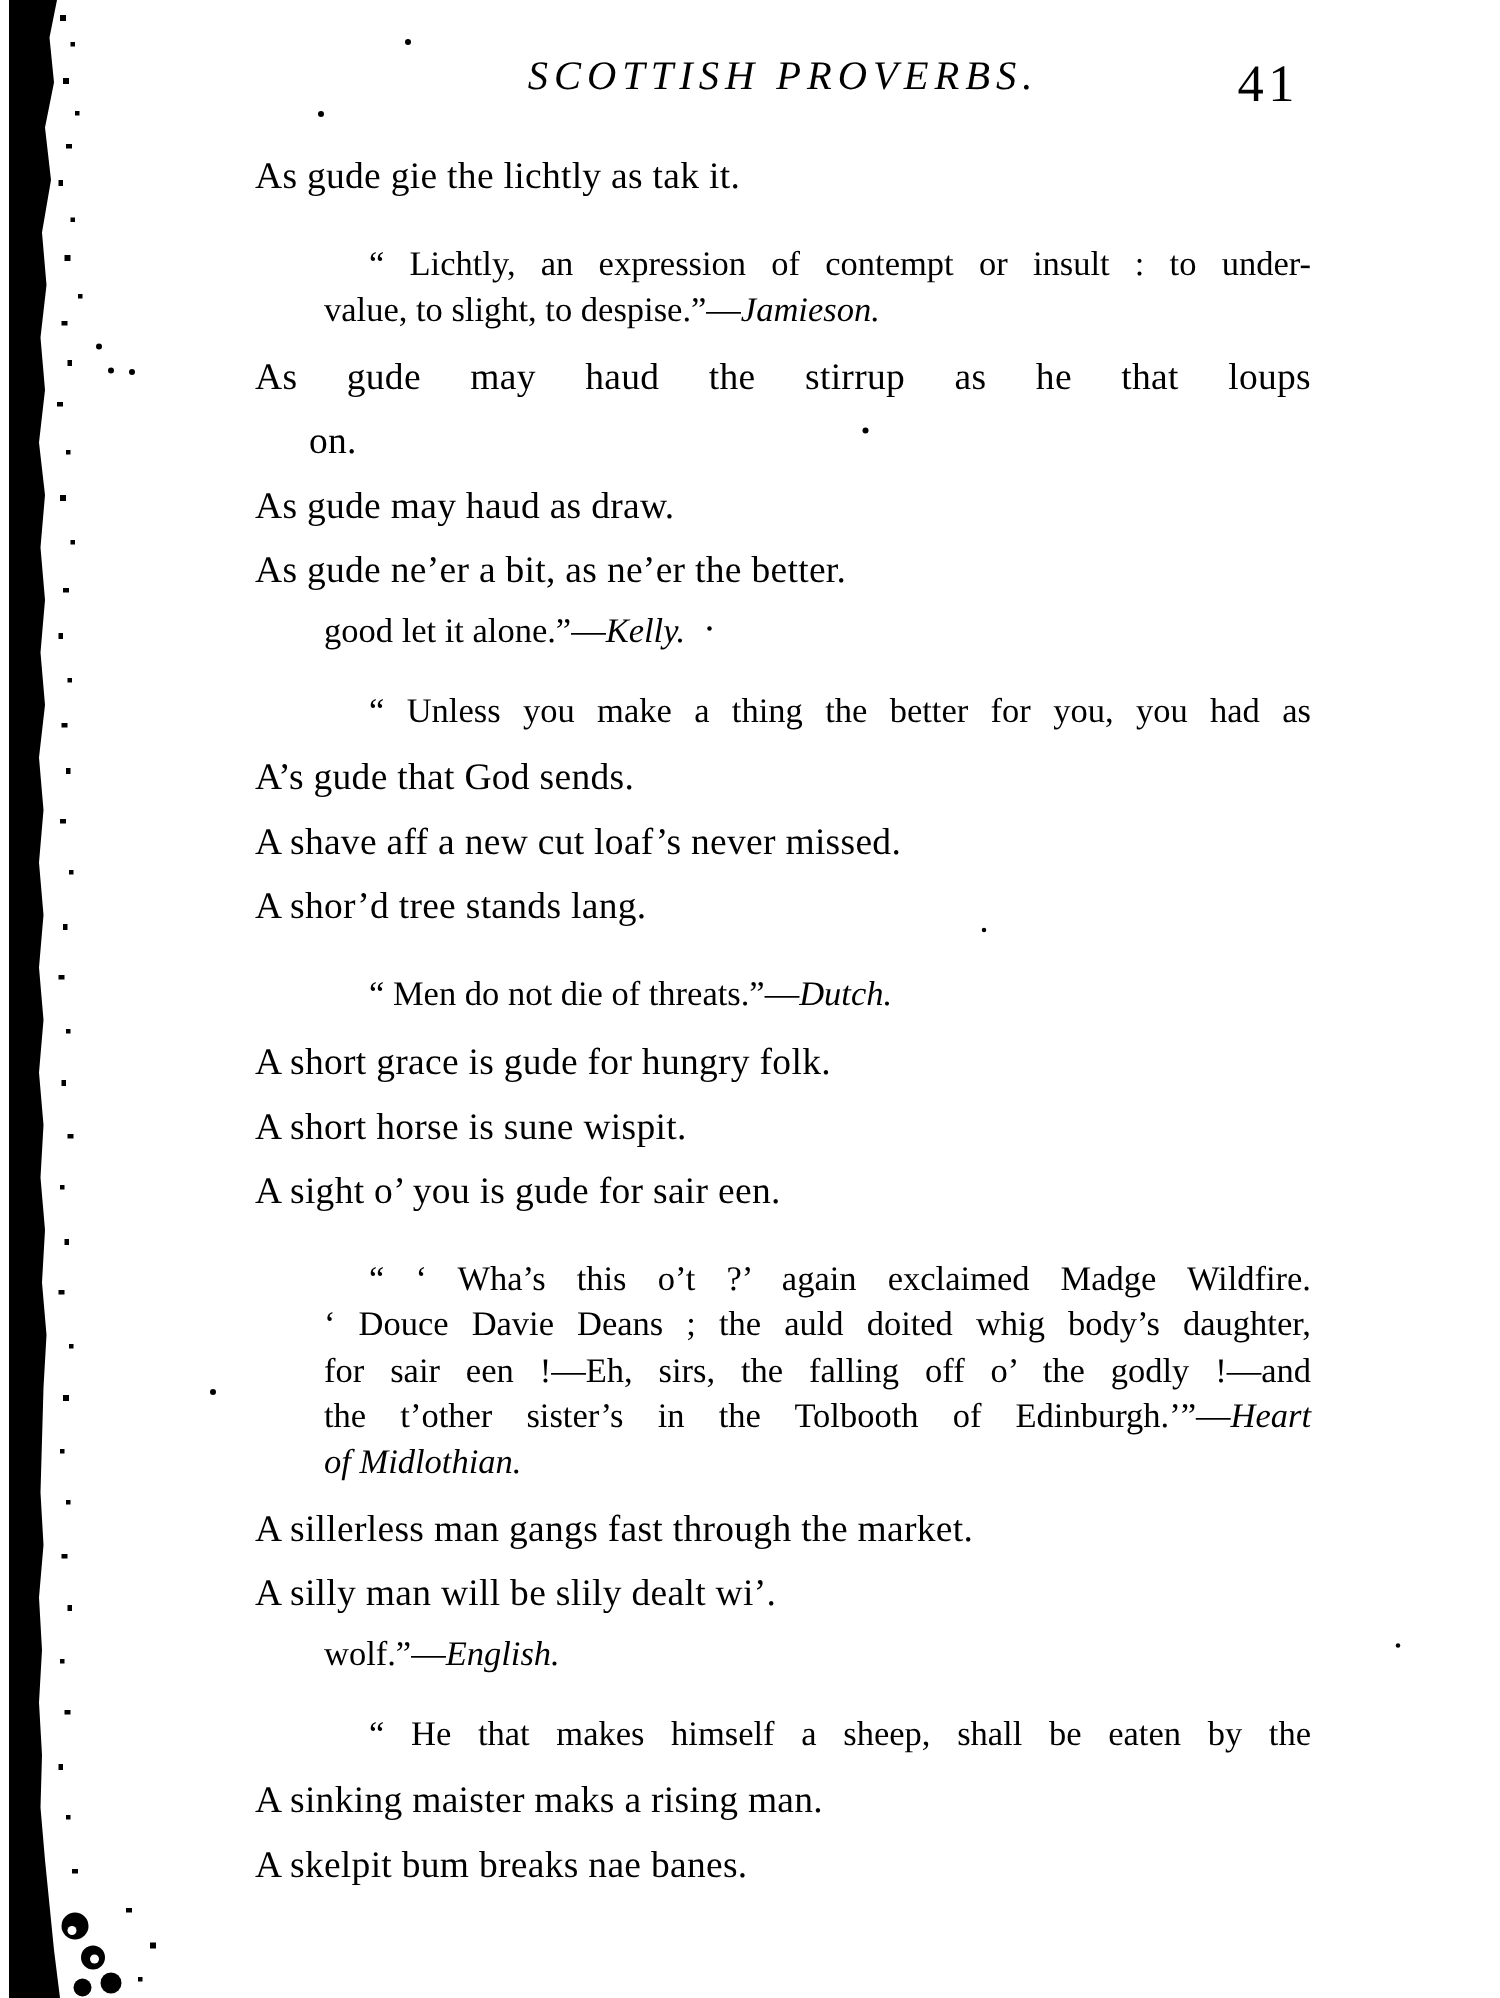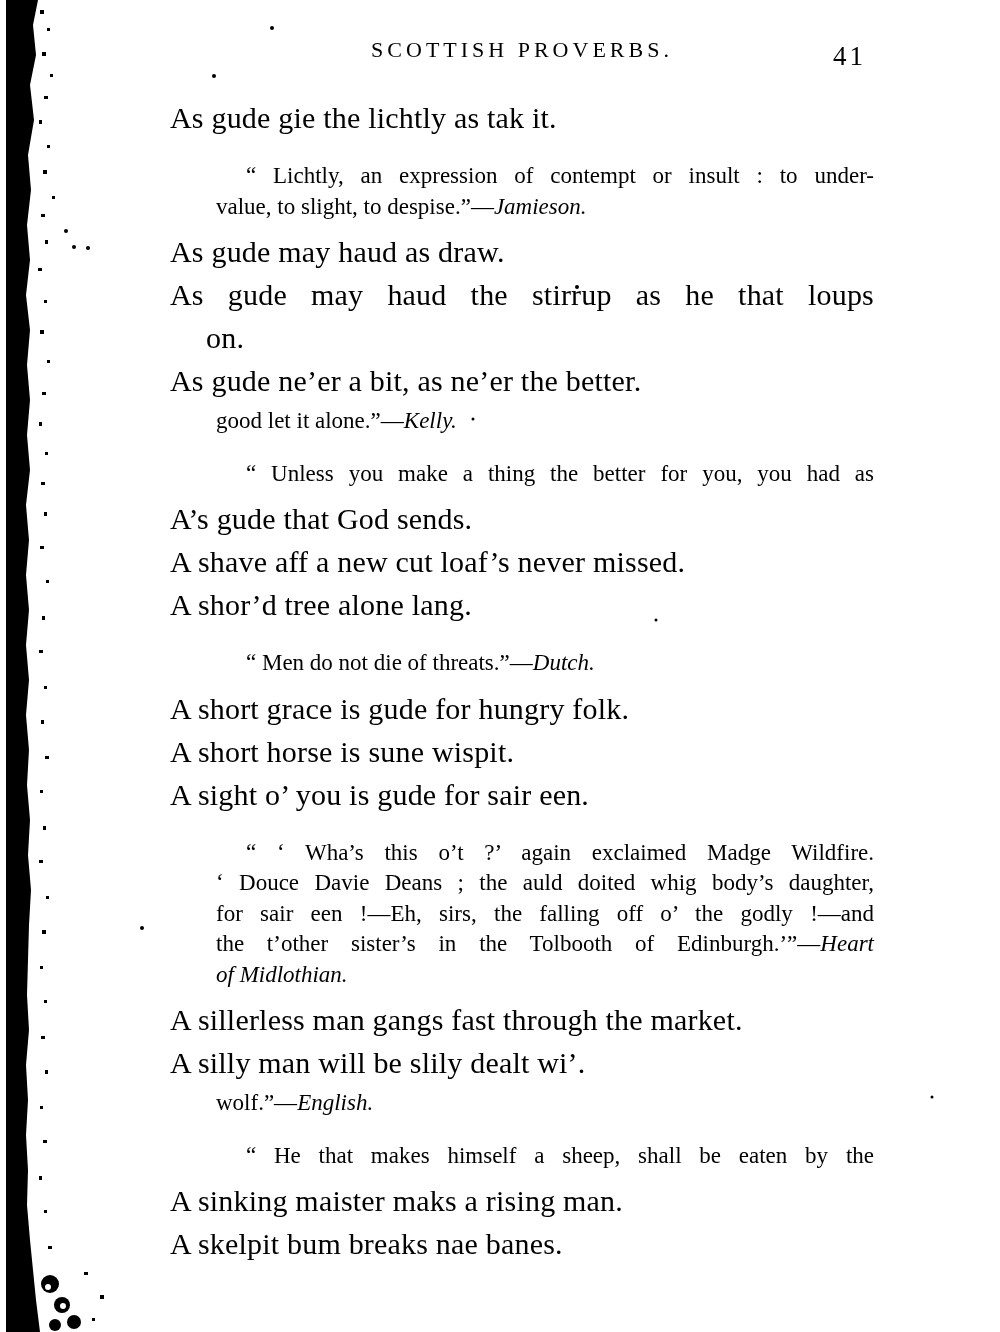--- a/index.html
+++ b/index.html
@@ -29,34 +29,35 @@
   }
   .header-row {
     position: relative;
     height: 44px;
     margin-bottom: 24px;
   }
   .running-title {
     position: absolute;
     left: 0; right: 0;
     text-align: center;
-    font-size: 22px;
+    font-style: italic;
+    font-size: 27px;
     letter-spacing: 4px;
     line-height: 44px;
     white-space: nowrap;
   }
   .page-number {
     position: absolute;
     right: 8px; top: 6px;
-    font-size: 27px;
+    font-size: 35px;
     letter-spacing: 3px;
     line-height: 44px;
   }
   .proverb {
-    font-size: 30px;
+    font-size: 25px;
     line-height: 43px;
     letter-spacing: 0.2px;
     margin: 0;
   }
   .proverb .line { display: block; }
   .proverb .line.jl { text-align: justify; text-align-last: justify; }
   .proverb .line.cont { padding-left: 36px; }
   .note {
     font-size: 23px;
     line-height: 30.5px;
@@ -159,48 +160,48 @@
     <div class="proverb">
       <span class="line">As gude gie the lichtly as tak it.</span>
     </div>
 
     <div class="note">
       <span class="line first jl"><span>“ Lichtly, an expression of contempt or insult : to under-</span><em></em></span>
       <span class="line"><span>value, to slight, to despise.”—</span><em>Jamieson.</em></span>
     </div>
 
     <div class="proverb">
-      <span class="line">As gude may haud as draw.</span>
-    </div>
-
-    <div class="proverb">
       <span class="line jl">As gude may haud the stirrup as he that loups</span>
       <span class="line cont">on.</span>
     </div>
 
+    <div class="proverb">
+      <span class="line">As gude may haud as draw.</span>
+    </div>
+
 
     <div class="proverb">
       <span class="line">As gude ne’er a bit, as ne’er the better.</span>
     </div>
 
     <div class="note">
       <span class="line"><span>good let it alone.”—</span><em>Kelly.</em></span>
       <span class="line first jl"><span>“ Unless you make a thing the better for you, you had as</span><em></em></span>
     </div>
 
     <div class="proverb">
       <span class="line">A’s gude that God sends.</span>
     </div>
 
     <div class="proverb">
       <span class="line">A shave aff a new cut loaf’s never missed.</span>
     </div>
 
     <div class="proverb">
-      <span class="line">A shor’d tree alone lang.</span>
+      <span class="line">A shor’d tree stands lang.</span>
     </div>
 
     <div class="note">
       <span class="line first"><span>“ Men do not die of threats.”—</span><em>Dutch.</em></span>
     </div>
 
     <div class="proverb">
       <span class="line">A short grace is gude for hungry folk.</span>
     </div>
 

